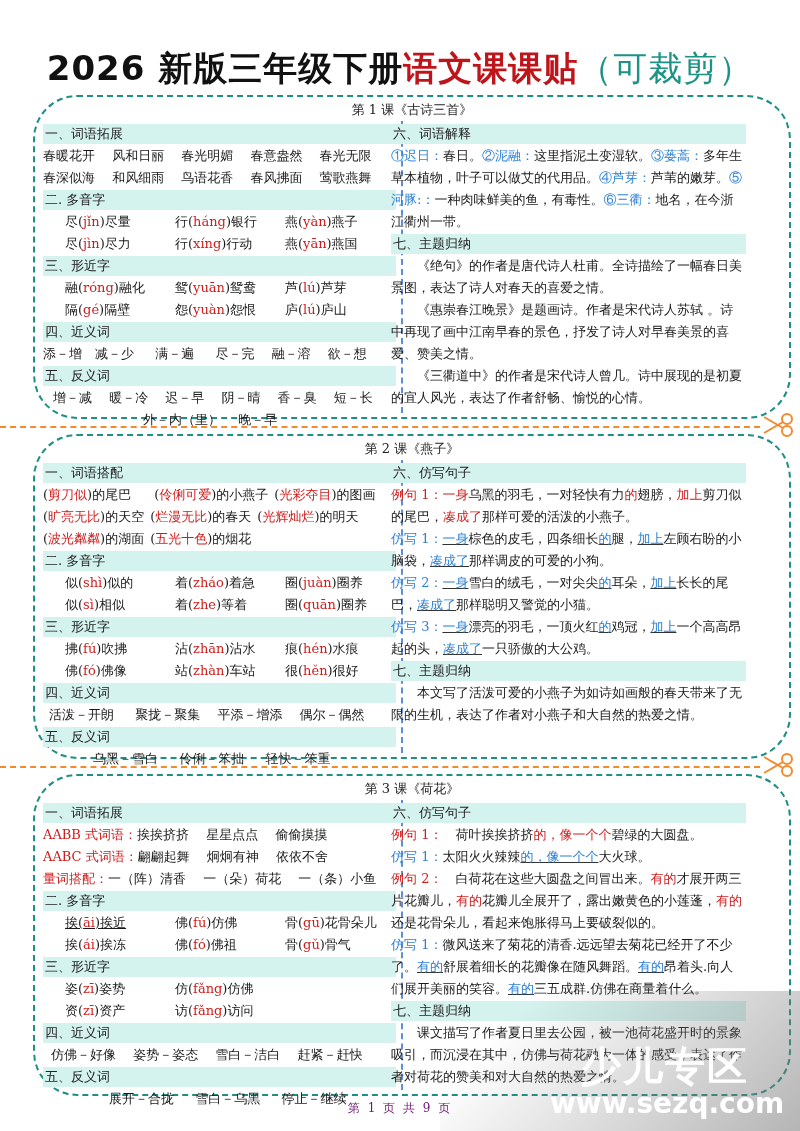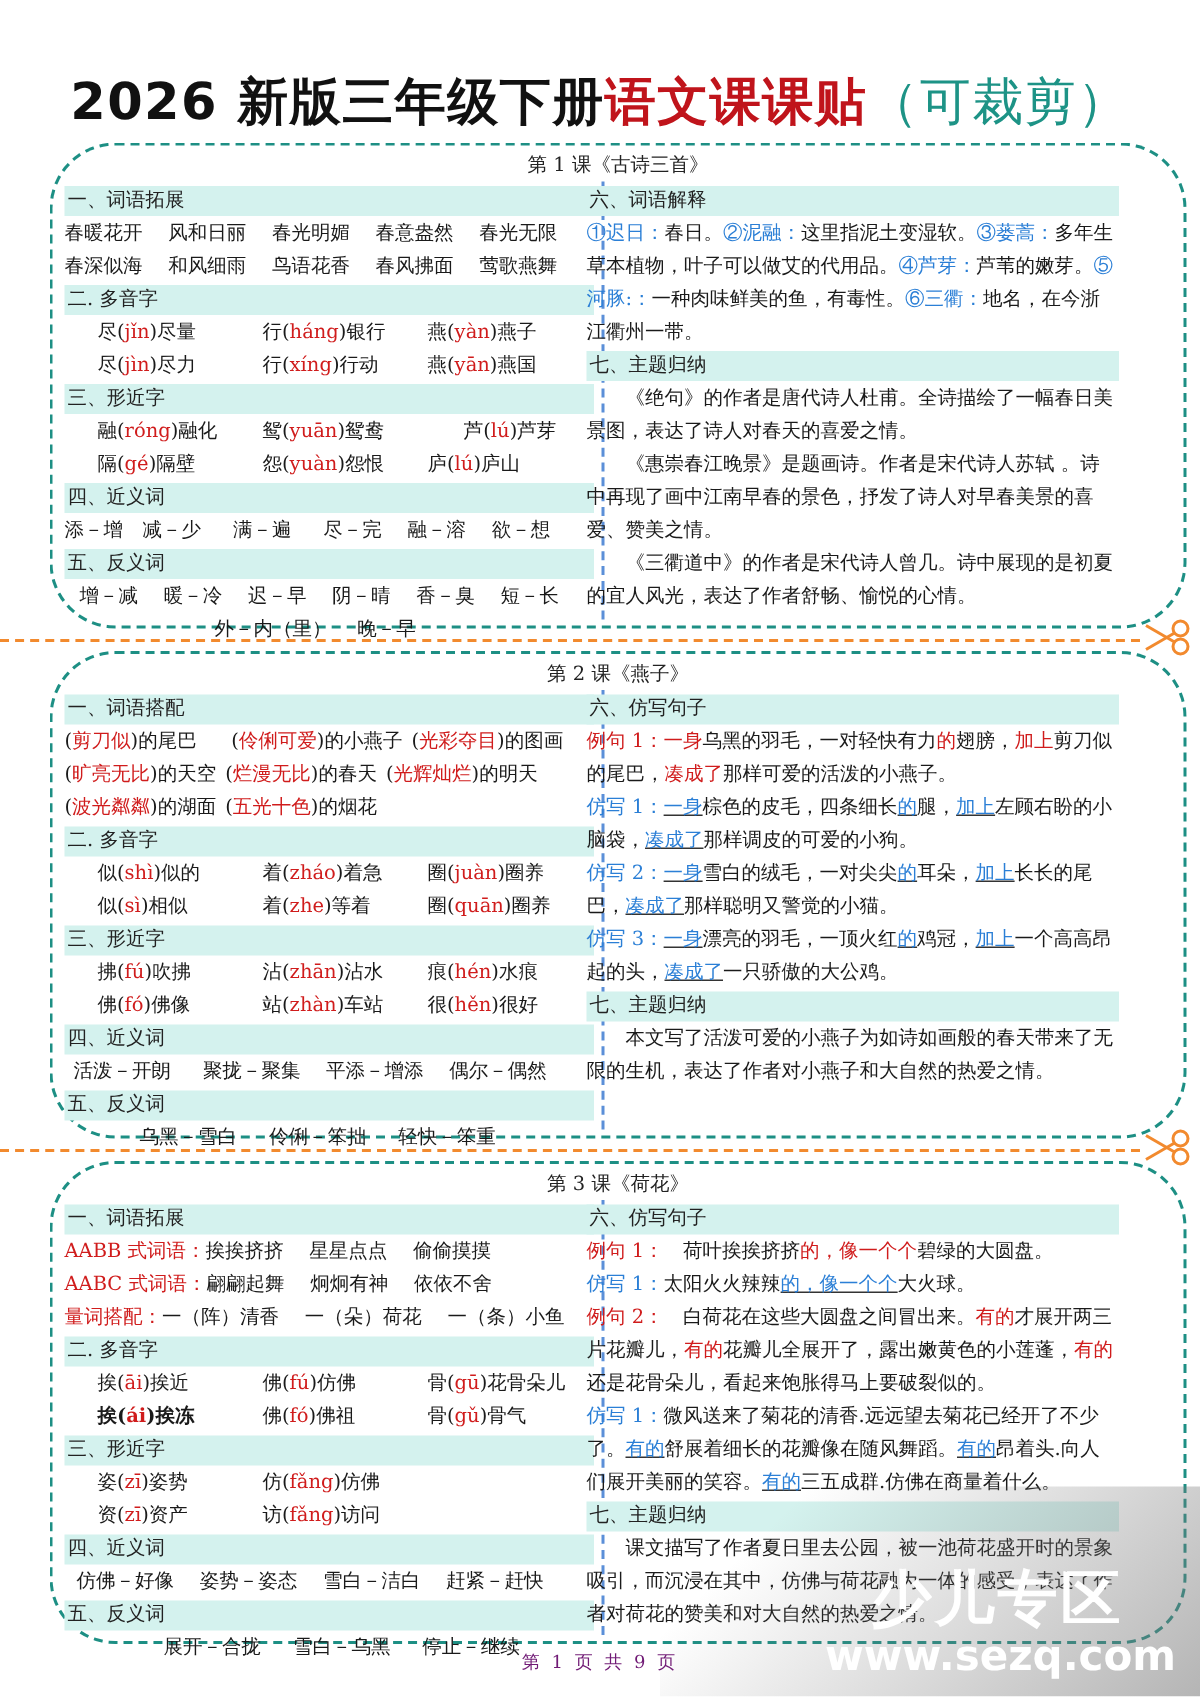--- a/index.html
+++ b/index.html
@@ -86,21 +86,21 @@
   <div class="col-divider"></div>
 
   <div class="col col-left">
     <div class="sec-head">一、词语拓展</div>
     <div class="row">春暖花开　 风和日丽 　春光明媚 　春意盎然 　春光无限</div>
     <div class="row">春深似海 　和风细雨 　鸟语花香 　春风拂面 　莺歌燕舞</div>
     <div class="sec-head">二. 多音字</div>
     <div class="row pinyin-row" style="padding-left: 22px;"><span class="sp" style="width: 110px;"><span>尽(</span><span class="red">jǐn</span><span>)尽量</span></span><span class="sp" style="width: 110px;"><span>行(</span><span class="red">háng</span><span>)银行</span></span><span class="sp" style="width: 110px;"><span>燕(</span><span class="red">yàn</span><span>)燕子</span></span></div>
     <div class="row pinyin-row" style="padding-left: 22px;"><span class="sp" style="width: 110px;"><span>尽(</span><span class="red">jìn</span><span>)尽力</span></span><span class="sp" style="width: 110px;"><span>行(</span><span class="red">xíng</span><span>)行动</span></span><span class="sp" style="width: 110px;"><span>燕(</span><span class="red">yān</span><span>)燕国</span></span></div>
     <div class="sec-head">三、形近字</div>
-    <div class="row pinyin-row" style="padding-left: 22px;"><span class="sp" style="width: 110px;"><span>融(</span><span class="red">róng</span><span>)融化</span></span><span class="sp" style="width: 110px;"><span>鸳(</span><span class="red">yuān</span><span>)鸳鸯</span></span><span class="sp" style="width: 110px; text-align: center;"><span>芦(</span><span class="red">lú</span><span>)芦芽</span></span></div>
+    <div class="row pinyin-row" style="padding-left: 22px;"><span class="sp" style="width: 110px;"><span>融(</span><span class="red">róng</span><span>)融化</span></span><span class="sp" style="width: 110px;"><span>鸳(</span><span class="red">yuān</span><span>)鸳鸯</span></span><span class="sp" style="width: 110px;"><span>芦(</span><span class="red">lú</span><span>)芦芽</span></span></div>
     <div class="row pinyin-row" style="padding-left: 22px;"><span class="sp" style="width: 110px;"><span>隔(</span><span class="red">gé</span><span>)隔壁</span></span><span class="sp" style="width: 110px;"><span>怨(</span><span class="red">yuàn</span><span>)怨恨</span></span><span class="sp" style="width: 110px;"><span>庐(</span><span class="red">lú</span><span>)庐山</span></span></div>
     <div class="sec-head">四、近义词</div>
     <div class="row">添－增　减－少 　 满－遍 　 尽－完 　融－溶 　欲－想</div>
     <div class="sec-head">五、反义词</div>
     <div class="row" style="padding-left:10px">增－减 　暖－冷 　迟－早 　阴－晴 　香－臭 　短－长</div>
     <div class="row" style="padding-left:100px">外－内（里） 　晚－早</div>
   </div>
 
   <div class="col col-right">
     <div class="sec-head">六、词语解释</div>
@@ -171,22 +171,22 @@
 <div class="card" style="top:774px; height:322px;">
   <div class="card-title">第 3 课《荷花》</div>
   <div class="col-divider"></div>
 
   <div class="col col-left">
     <div class="sec-head">一、词语拓展</div>
     <div class="row"><span class="red">AABB 式词语：</span><span>挨挨挤挤　 星星点点　 偷偷摸摸</span></div>
     <div class="row"><span class="red">AABC 式词语：</span><span>翩翩起舞　 炯炯有神　 依依不舍</span></div>
     <div class="row"><span class="red">量词搭配：</span><span>一（阵）清香 　一（朵）荷花　 一（条）小鱼</span></div>
     <div class="sec-head">二. 多音字</div>
-    <div class="row pinyin-row" style="padding-left: 22px;"><span class="sp" style="width: 110px;"><span>挨(</span><span class="red">āi</span><span>)挨近</span></span><span class="sp" style="width: 110px;"><span>佛(</span><span class="red">fú</span><span>)仿佛</span></span><span class="sp" style="width: 110px;"><span>骨(</span><span class="red">gū</span><span>)花骨朵儿</span></span></div>
-    <div class="row pinyin-row" style="padding-left: 22px;"><span class="sp" style="width: 110px; font-weight: bold;"><span>挨(</span><span class="red">ái</span><span>)挨冻</span></span><span class="sp" style="width: 110px;"><span>佛(</span><span class="red">fó</span><span>)佛祖</span></span><span class="sp" style="width: 110px;"><span>骨(</span><span class="red">gǔ</span><span>)骨气</span></span></div>
+    <div class="row pinyin-row" style="padding-left: 22px;"><span class="sp" style="width: 110px; text-decoration: underline;"><span>挨(</span><span class="red">āi</span><span>)挨近</span></span><span class="sp" style="width: 110px;"><span>佛(</span><span class="red">fú</span><span>)仿佛</span></span><span class="sp" style="width: 110px;"><span>骨(</span><span class="red">gū</span><span>)花骨朵儿</span></span></div>
+    <div class="row pinyin-row" style="padding-left: 22px;"><span class="sp" style="width: 110px;"><span>挨(</span><span class="red">ái</span><span>)挨冻</span></span><span class="sp" style="width: 110px;"><span>佛(</span><span class="red">fó</span><span>)佛祖</span></span><span class="sp" style="width: 110px;"><span>骨(</span><span class="red">gǔ</span><span>)骨气</span></span></div>
     <div class="sec-head">三、形近字</div>
     <div class="row pinyin-row" style="padding-left: 22px;"><span class="sp" style="width: 110px;"><span>姿(</span><span class="red">zī</span><span>)姿势</span></span><span class="sp" style="width: 110px;"><span>仿(</span><span class="red">fǎng</span><span>)仿佛</span></span></div>
     <div class="row pinyin-row" style="padding-left: 22px;"><span class="sp" style="width: 110px;"><span>资(</span><span class="red">zī</span><span>)资产</span></span><span class="sp" style="width: 110px;"><span>访(</span><span class="red">fǎng</span><span>)访问</span></span></div>
     <div class="sec-head">四、近义词</div>
     <div class="row" style="padding-left:8px">仿佛－好像　 姿势－姿态 　雪白－洁白 　赶紧－赶快</div>
     <div class="sec-head">五、反义词</div>
     <div class="row" style="padding-left:66px">展开－合拢 　 雪白－乌黑 　 停止－继续</div>
   </div>
 
   <div class="col col-right">

